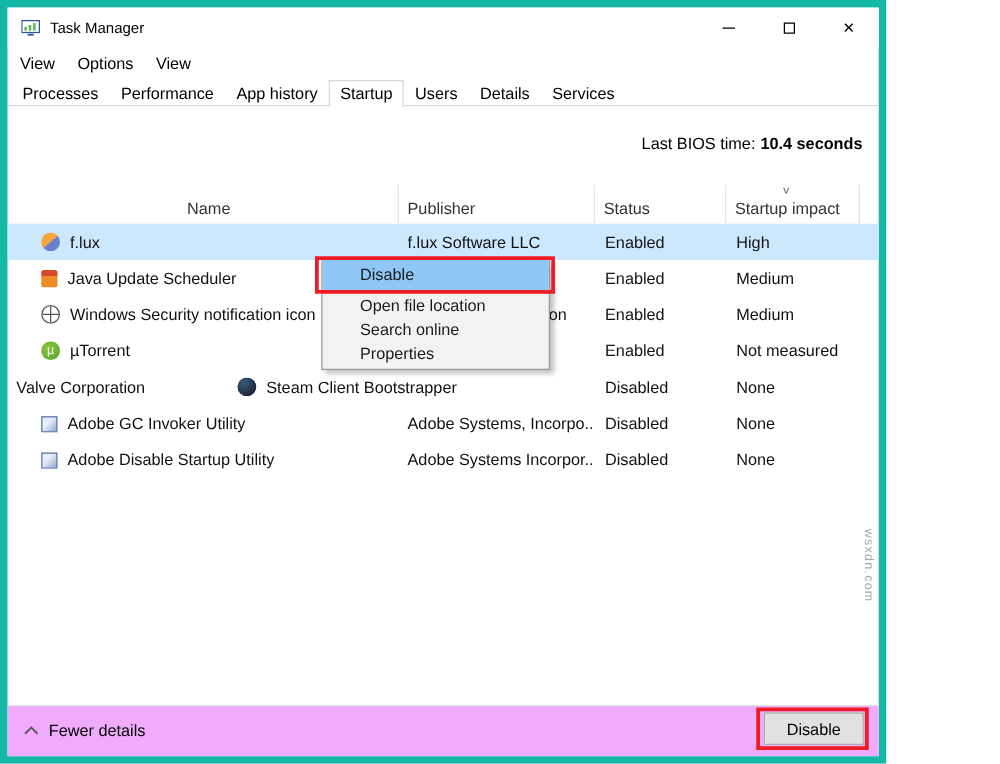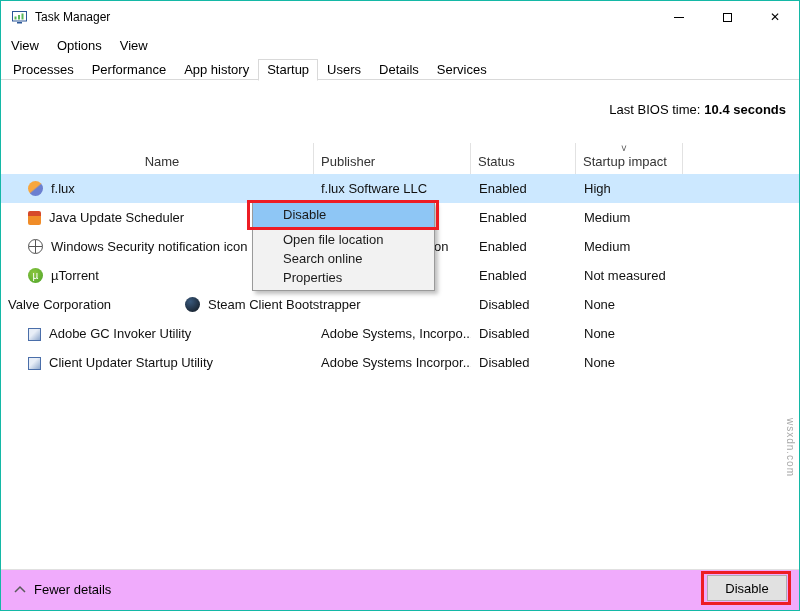--- a/index.html
+++ b/index.html
@@ -1,19 +1,19 @@
 <!DOCTYPE html>
 <html style="--sel: #cce8ff; --hl: #8ec6f5; --red: #ed1c24;"><head>
 <meta charset="utf-8">
 <style>
   * { margin:0; padding:0; box-sizing:border-box; }
   html,body { width:800px; height:611px; overflow:hidden; background:#fff;
               font-family:"Liberation Sans", sans-serif; }
-  .window { position:relative; width:800px; height:611px; background:#fff;
-            border:1px solid #14b8a6; overflow:hidden; font-size:13px; color:#000; }
+  .window { position:relative; width:709px; height:611px; background:#fff;
+            border:6px solid #14b8a6; overflow:hidden; font-size:13px; color:#000; }
 
   
   .titlebar { position:absolute; top:0; left:0; right:0; height:32px; display:flex; align-items:center; background:#fff; }
   .app-icon { margin-left:11px; display:flex; }
   .title-text { margin-left:8px; font-size:12px; color:#000; }
   .win-controls { position:absolute; right:0; top:0; height:32px; display:flex; }
   .win-btn { width:48px; height:32px; display:flex; align-items:center; justify-content:center; }
   .min-glyph { width:10px; height:1px; background:#000; display:block; }
   .max-glyph { width:9px; height:9px; border:1px solid #000; display:block; }
   .close-glyph { font-size:12px; }
@@ -196,21 +196,21 @@
           <span class="row-icon adobe-icon"></span>
           <span class="row-name-text">Adobe GC Invoker Utility</span>
         </div>
         <div class="cell publisher">Adobe Systems, Incorpo...</div>
         <div class="cell status">Disabled</div>
         <div class="cell impact">None</div>
       </div>
       <div class="trow">
         <div class="cell name">
           <span class="row-icon adobe-icon"></span>
-          <span class="row-name-text">Client Updater Startup Utility</span>
+          <span class="row-name-text">Adobe Disable Startup Utility</span>
         </div>
         <div class="cell publisher">Adobe Systems Incorpor...</div>
         <div class="cell status">Disabled</div>
         <div class="cell impact">None</div>
       </div>
     </div>
 
   <div class="context-menu">
       <div class="cm-item highlighted">Disable</div>
       <div class="cm-item">Open file location</div>

